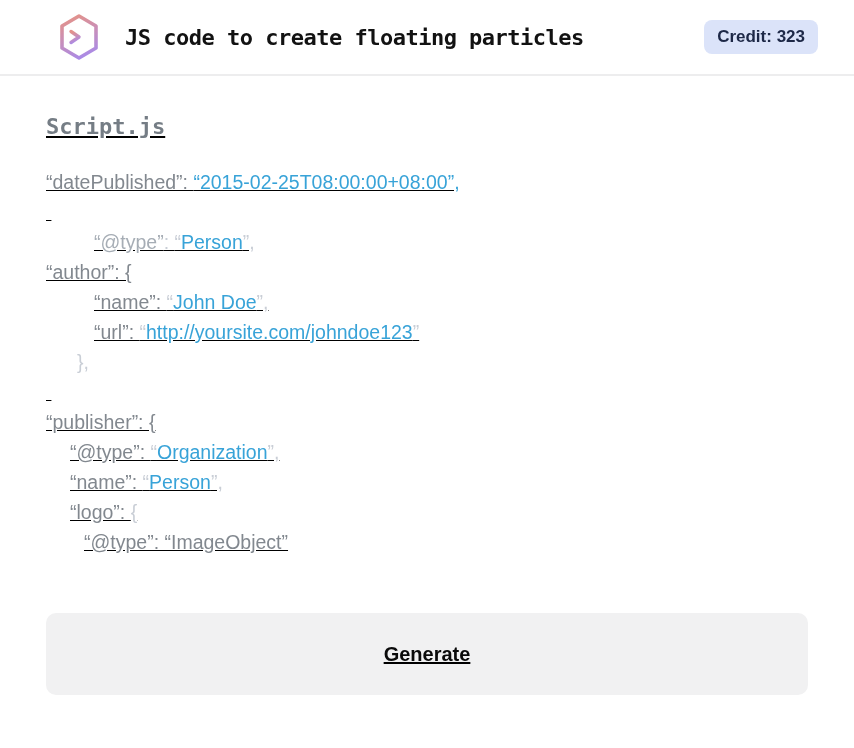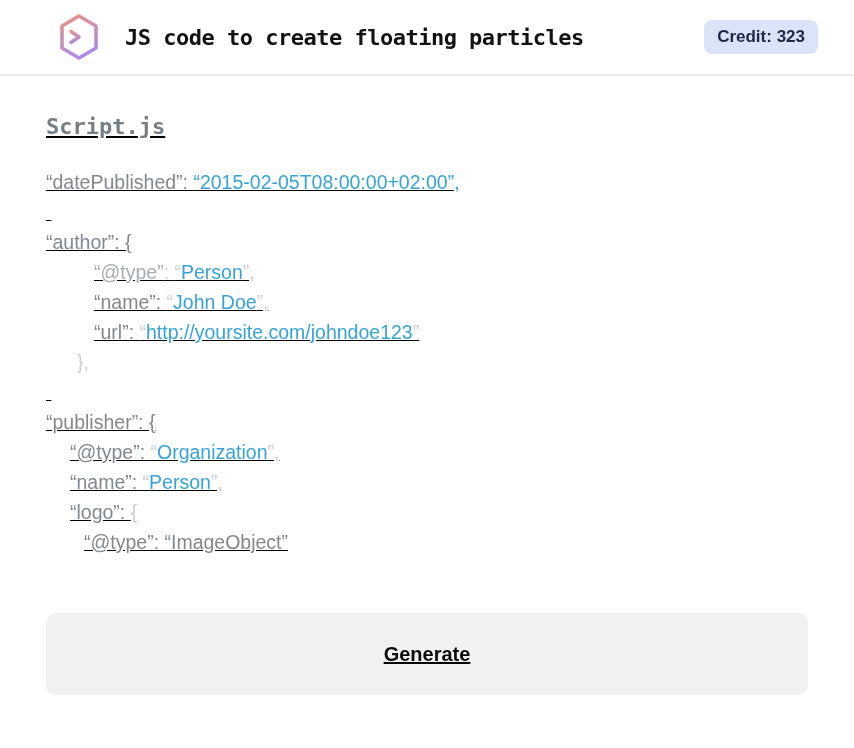--- a/index.html
+++ b/index.html
@@ -93,24 +93,24 @@
     </svg>
   </span>
   <h1 class="title">JS code to create floating particles</h1>
   <span class="badge">Credit: 323</span>
 </header>
 
 <main class="main">
   <h2 class="filename">Script.js</h2>
 
   <div class="code-block">
-      <div class="code-line" style="padding-left: 0px;"><span class="tok-key">“datePublished”: </span><span class="tok-val">“2015-02-05T08:00:00+02:00”,</span></div>
+      <div class="code-line" style="padding-left: 0px;"><span class="tok-key">“datePublished”: </span><span class="tok-val">“2015-02-25T08:00:00+08:00”,</span></div>
       <div class="code-line" style="padding-left: 0px;">&nbsp;</div>
+      <div class="code-line" style="padding-left: 48px;"><span class="tok-keylight">“@type”</span><span class="tok-punc">: </span><span class="tok-punc">“</span><span class="tok-val">Person</span><span class="tok-punc">”,</span></div>
       <div class="code-line" style="padding-left: 0px;"><span class="tok-key">“author”: {</span></div>
-      <div class="code-line" style="padding-left: 48px;"><span class="tok-keylight">“@type”</span><span class="tok-punc">: </span><span class="tok-punc">“</span><span class="tok-val">Person</span><span class="tok-punc">”,</span></div>
       <div class="code-line" style="padding-left: 48px;"><span class="tok-key">“name”: </span><span class="tok-punc">“</span><span class="tok-val">John Doe</span><span class="tok-punc">”,</span></div>
       <div class="code-line" style="padding-left: 48px;"><span class="tok-key">“url”: </span><span class="tok-punc">“</span><span class="tok-val">http://yoursite.com/johndoe123</span><span class="tok-punc">”</span></div>
       <div class="code-line" style="padding-left: 31px;"><span class="tok-punc">},</span></div>
       <div class="code-line" style="padding-left: 0px;">&nbsp;</div>
       <div class="code-line" style="padding-left: 0px;"><span class="tok-key">“publisher”: {</span></div>
       <div class="code-line" style="padding-left: 24px;"><span class="tok-key">“@type”: </span><span class="tok-punc">“</span><span class="tok-val">Organization</span><span class="tok-punc">”,</span></div>
       <div class="code-line" style="padding-left: 24px;"><span class="tok-key">“name”: </span><span class="tok-punc">“</span><span class="tok-val">Person</span><span class="tok-punc">”,</span></div>
       <div class="code-line" style="padding-left: 24px;"><span class="tok-key">“logo”: </span><span class="tok-punc">{</span></div>
       <div class="code-line" style="padding-left: 38px;"><span class="tok-key">“@type”: “ImageObject”</span></div>
     </div>

